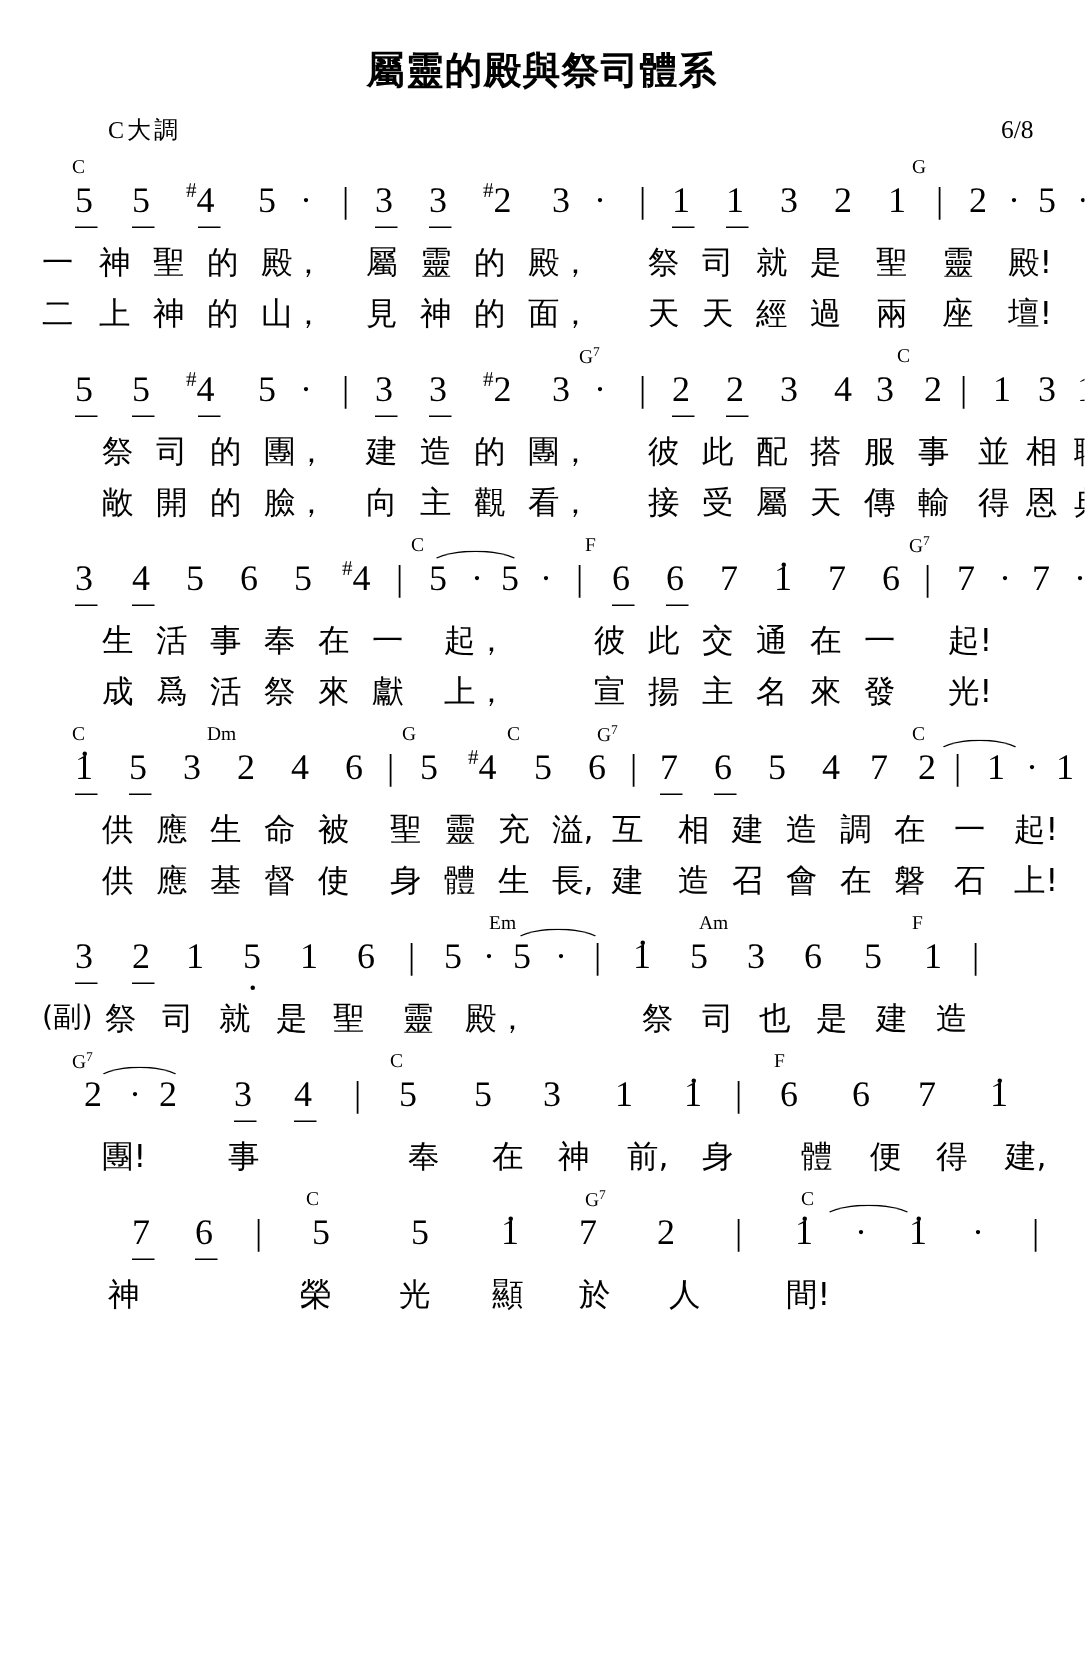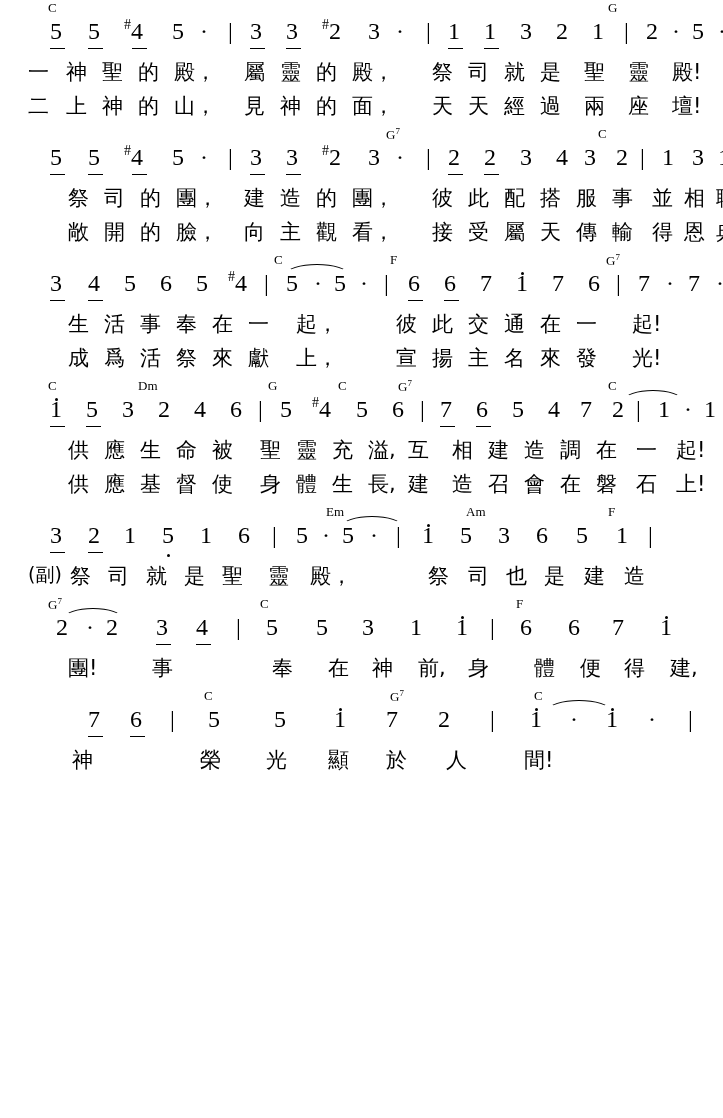--- a/index.html
+++ b/index.html
@@ -118,21 +118,26 @@
     position:absolute;left:0px;top:0;
     font-size:19px;
     font-family:"DejaVu Sans", sans-serif;
   }
 </style>
 </head>
 <body>
 
 <div class="page">
 
-
+  <div class="title">屬靈的殿與祭司體系</div>
+
+  <div class="subhead">
+    <div class="key">C大調</div>
+    <div class="meter">6/8</div>
+  </div>
 
   <div id="systems-host">
       <div class="system">
         <div class="chords">
           <span class="chord" style="left: 20px;">C</span>
           <span class="chord" style="left: 580px;">G</span>
         </div>
         <div class="notes"><span class="beam" style="left: 22px; top: 30px; width: 15px;"></span><span class="n" style="left: 22px;"><span class="note-inner"><span>5</span></span></span><span class="beam" style="left: 60px; top: 30px; width: 15px;"></span><span class="n" style="left: 60px;"><span class="note-inner"><span>5</span></span></span><span class="beam" style="left: 104px; top: 30px; width: 15px;"></span><span class="n" style="left: 96px;"><span class="note-inner"><span class="sharp">#</span><span>4</span></span></span><span class="n" style="left: 144px;"><span class="note-inner"><span>5</span></span></span><span class="n" style="left: 172px;"><span class="note-inner"><span>·</span></span></span><span class="n" style="left: 200px;"><span class="note-inner"><span>|</span></span></span><span class="beam" style="left: 222px; top: 30px; width: 15px;"></span><span class="n" style="left: 222px;"><span class="note-inner"><span>3</span></span></span><span class="beam" style="left: 258px; top: 30px; width: 15px;"></span><span class="n" style="left: 258px;"><span class="note-inner"><span>3</span></span></span><span class="n" style="left: 294px;"><span class="note-inner"><span class="sharp">#</span><span>2</span></span></span><span class="n" style="left: 340px;"><span class="note-inner"><span>3</span></span></span><span class="n" style="left: 368px;"><span class="note-inner"><span>·</span></span></span><span class="n" style="left: 398px;"><span class="note-inner"><span>|</span></span></span><span class="beam" style="left: 420px; top: 30px; width: 15px;"></span><span class="n" style="left: 420px;"><span class="note-inner"><span>1</span></span></span><span class="beam" style="left: 456px; top: 30px; width: 15px;"></span><span class="n" style="left: 456px;"><span class="note-inner"><span>1</span></span></span><span class="n" style="left: 492px;"><span class="note-inner"><span>3</span></span></span><span class="n" style="left: 528px;"><span class="note-inner"><span>2</span></span></span><span class="n" style="left: 564px;"><span class="note-inner"><span>1</span></span></span><span class="n" style="left: 596px;"><span class="note-inner"><span>|</span></span></span><span class="n" style="left: 618px;"><span class="note-inner"><span>2</span></span></span><span class="n" style="left: 644px;"><span class="note-inner"><span>·</span></span></span><span class="n" style="left: 664px;"><span class="note-inner"><span>5</span></span></span><span class="n" style="left: 690px;"><span class="note-inner"><span>·</span></span></span></div>
         <div class="lyrics"><span class="vnum">一</span><span class="w" style="left: 38px;">神</span><span class="w" style="left: 74px;">聖</span><span class="w" style="left: 110px;">的</span><span class="w" style="left: 146px;">殿，</span><span class="w" style="left: 216px;">屬</span><span class="w" style="left: 252px;">靈</span><span class="w" style="left: 288px;">的</span><span class="w" style="left: 324px;">殿，</span><span class="w" style="left: 404px;">祭</span><span class="w" style="left: 440px;">司</span><span class="w" style="left: 476px;">就</span><span class="w" style="left: 512px;">是</span><span class="w" style="left: 556px;">聖</span><span class="w" style="left: 600px;">靈</span><span class="w" style="left: 644px;">殿!</span></div>
         <div class="lyrics"><span class="vnum">二</span><span class="w" style="left: 38px;">上</span><span class="w" style="left: 74px;">神</span><span class="w" style="left: 110px;">的</span><span class="w" style="left: 146px;">山，</span><span class="w" style="left: 216px;">見</span><span class="w" style="left: 252px;">神</span><span class="w" style="left: 288px;">的</span><span class="w" style="left: 324px;">面，</span><span class="w" style="left: 404px;">天</span><span class="w" style="left: 440px;">天</span><span class="w" style="left: 476px;">經</span><span class="w" style="left: 512px;">過</span><span class="w" style="left: 556px;">兩</span><span class="w" style="left: 600px;">座</span><span class="w" style="left: 644px;">壇!</span></div>

